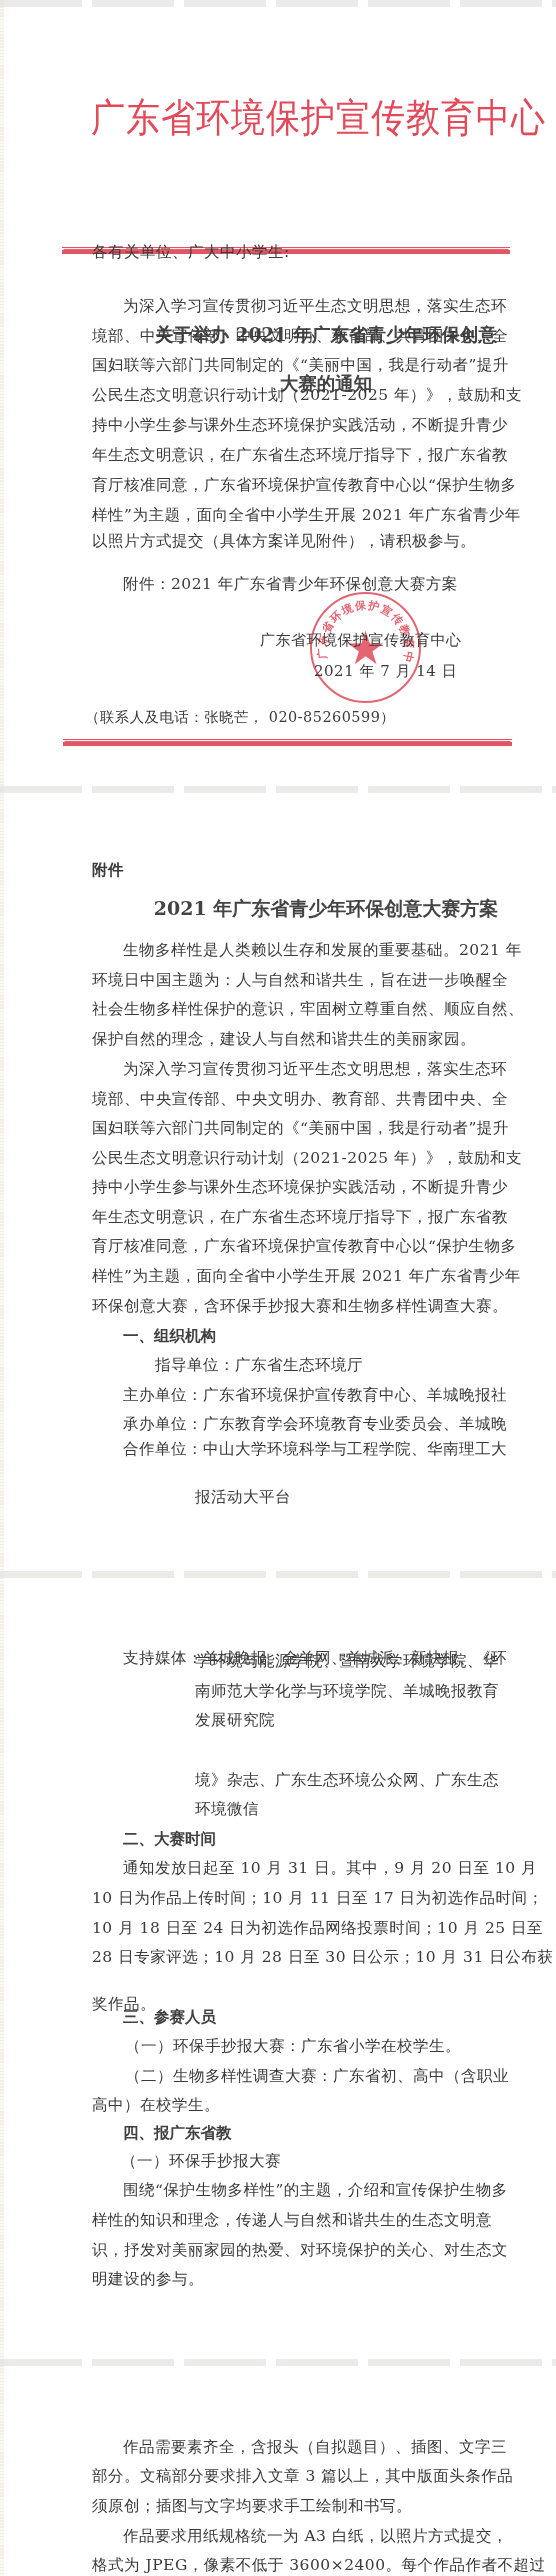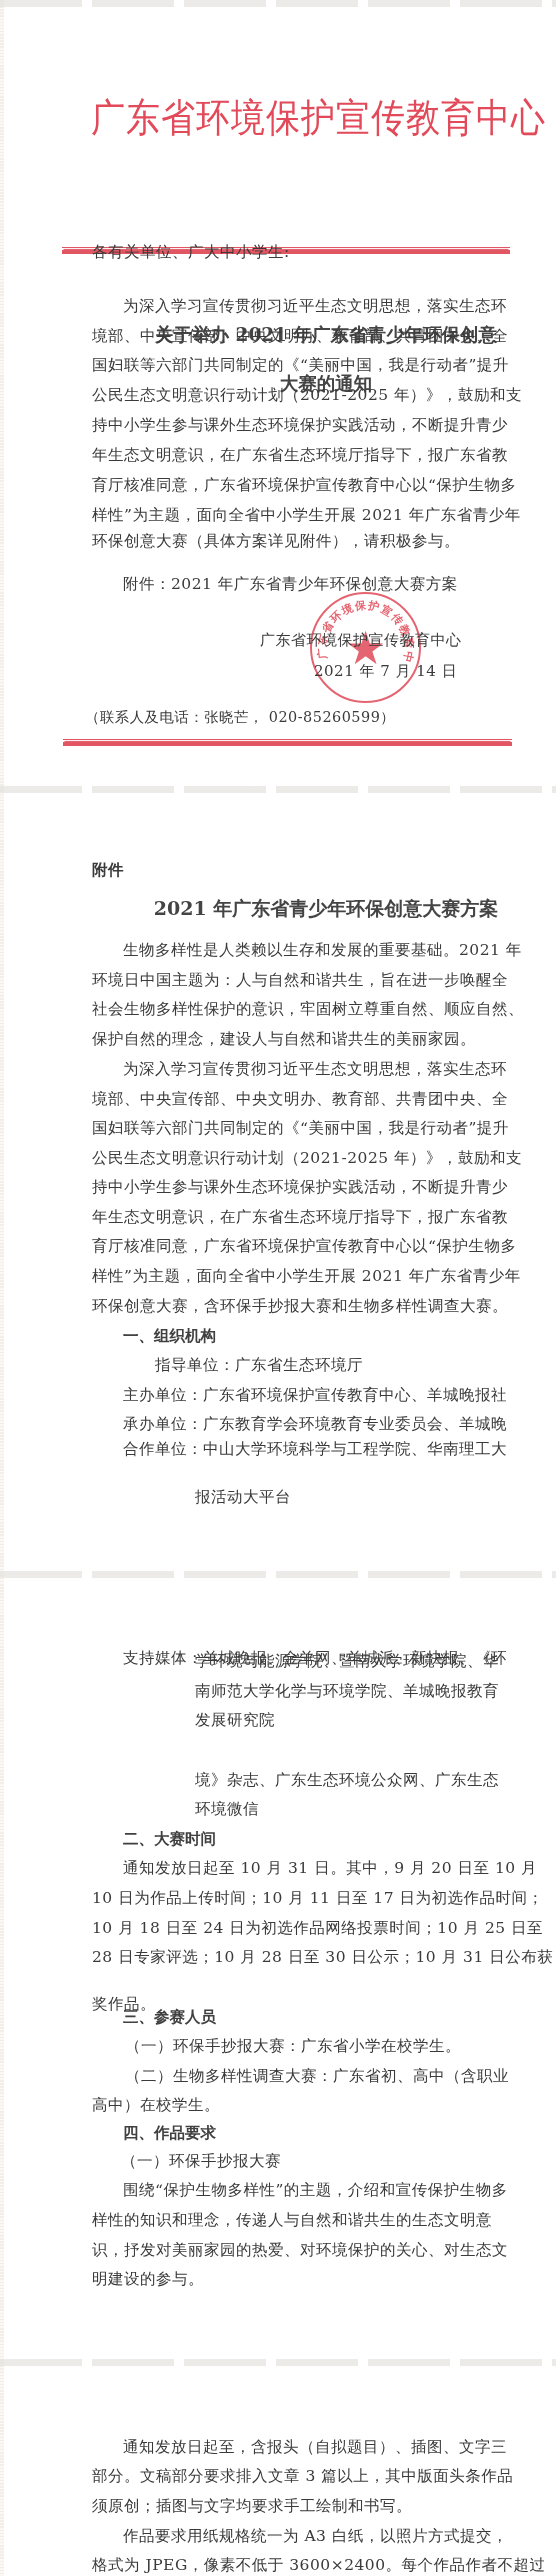--- a/index.html
+++ b/index.html
@@ -43,21 +43,21 @@
 <div class="line" style="top:457px;" data-bind="notice.salutation">各有关单位、广大中小学生:</div>
 
 <div class="line ind" style="top:265px;margin-top:0;top:265px;" data-bind="notice.body_lines.0">为深入学习宣传贯彻习近平生态文明思想，落实生态环</div>
 <div class="line" style="top:324px;" data-bind="notice.body_lines.1">境部、中央宣传部、中央文明办、教育部、共青团中央、全</div>
 <div class="line" style="top:382px;" data-bind="notice.body_lines.2">国妇联等六部门共同制定的《“美丽中国，我是行动者”提升</div>
 <div class="line" style="top:440px;" data-bind="notice.body_lines.3">公民生态文明意识行动计划（2021-2025 年）》，鼓励和支</div>
 <div class="line" style="top:498px;" data-bind="notice.body_lines.4">持中小学生参与课外生态环境保护实践活动，不断提升青少</div>
 <div class="line" style="top:556px;" data-bind="notice.body_lines.5">年生态文明意识，在广东省生态环境厅指导下，报广东省教</div>
 <div class="line" style="top:615px;" data-bind="notice.body_lines.6">育厅核准同意，广东省环境保护宣传教育中心以“保护生物多</div>
 <div class="line" style="top:673px;" data-bind="notice.body_lines.7">样性”为主题，面向全省中小学生开展 2021 年广东省青少年</div>
-<div class="line" style="top:731px;" data-bind="notice.body_lines.8">环保创意大赛（具体方案详见附件），请积极参与。</div>
+<div class="line" style="top:731px;" data-bind="notice.body_lines.8">以照片方式提交（具体方案详见附件），请积极参与。</div>
 
 <style>
   
   [data-bind="notice.body_lines.0"]{top:296px !important;}
   [data-bind="notice.body_lines.1"]{top:326px !important;}
   [data-bind="notice.body_lines.2"]{top:355px !important;}
   [data-bind="notice.body_lines.3"]{top:385px !important;}
   [data-bind="notice.body_lines.4"]{top:415px !important;}
   [data-bind="notice.body_lines.5"]{top:445px !important;}
   [data-bind="notice.body_lines.6"]{top:475px !important;}
@@ -127,27 +127,27 @@
 <div class="line" style="top:1888px;" data-bind="attachment.sections.s2.lines.1">10 日为作品上传时间；10 月 11 日至 17 日为初选作品时间；</div>
 <div class="line" style="top:1918px;" data-bind="attachment.sections.s2.lines.2">10 月 18 日至 24 日为初选作品网络投票时间；10 月 25 日至</div>
 <div class="line" style="top:1947px;" data-bind="attachment.sections.s2.lines.3">28 日专家评选；10 月 28 日至 30 日公示；10 月 31 日公布获</div>
 <div class="line" style="top:1994px;" data-bind="attachment.sections.s2.lines.4">奖作品。</div>
 
 <div class="h2" style="top:2007px;" data-bind="attachment.sections.s3.heading">三、参赛人员</div>
 <div class="line" style="left:125px;top:2036px;" data-bind="attachment.sections.s3.item1">（一）环保手抄报大赛：广东省小学在校学生。</div>
 <div class="line" style="left:125px;top:2066px;" data-bind="attachment.sections.s3.item2_1">（二）生物多样性调查大赛：广东省初、高中（含职业</div>
 <div class="line" style="top:2095px;" data-bind="attachment.sections.s3.item2_2">高中）在校学生。</div>
 
-<div class="h2" style="top:2123px;" data-bind="attachment.sections.s4.heading">四、作品要求</div>
+<div class="h2" style="top:2123px;" data-bind="attachment.sections.s4.heading">四、报广东省教</div>
 <div class="line" style="left:121px;top:2151px;text-align:center;" data-bind="attachment.sections.s4.sub1">（一）环保手抄报大赛</div>
 <div class="line ind" style="top:2180px;" data-bind="attachment.sections.s4.sub1_p1.0">围绕“保护生物多样性”的主题，介绍和宣传保护生物多</div>
 <div class="line" style="top:2210px;" data-bind="attachment.sections.s4.sub1_p1.1">样性的知识和理念，传递人与自然和谐共生的生态文明意</div>
 <div class="line" style="top:2240px;" data-bind="attachment.sections.s4.sub1_p1.2">识，抒发对美丽家园的热爱、对环境保护的关心、对生态文</div>
 <div class="line" style="top:2269px;" data-bind="attachment.sections.s4.sub1_p1.3">明建设的参与。</div>
 
 <div class="perf" style="top:2359px;"></div>
 
-<div class="line ind" style="top:2437px;" data-bind="attachment.sections.s4.sub1_p2.0">通知发放日起至，含报头（自拟题目）、插图、文字三</div>
+<div class="line ind" style="top:2437px;" data-bind="attachment.sections.s4.sub1_p2.0">作品需要素齐全，含报头（自拟题目）、插图、文字三</div>
 <div class="line" style="top:2466px;" data-bind="attachment.sections.s4.sub1_p2.1">部分。文稿部分要求排入文章 3 篇以上，其中版面头条作品</div>
 <div class="line" style="top:2496px;" data-bind="attachment.sections.s4.sub1_p2.2">须原创；插图与文字均要求手工绘制和书写。</div>
 <div class="line ind" style="top:2526px;" data-bind="attachment.sections.s4.sub1_p3.0">作品要求用纸规格统一为 A3 白纸，以照片方式提交，</div>
 <div class="line" style="top:2555px;" data-bind="attachment.sections.s4.sub1_p3.1">格式为 JPEG，像素不低于 3600×2400。每个作品作者不超过</div>
 
 
 </body></html>

